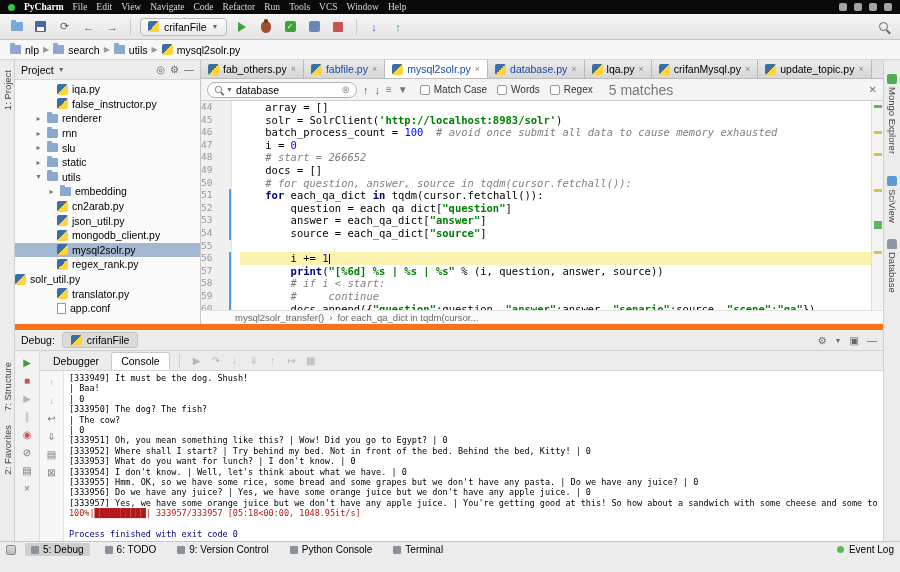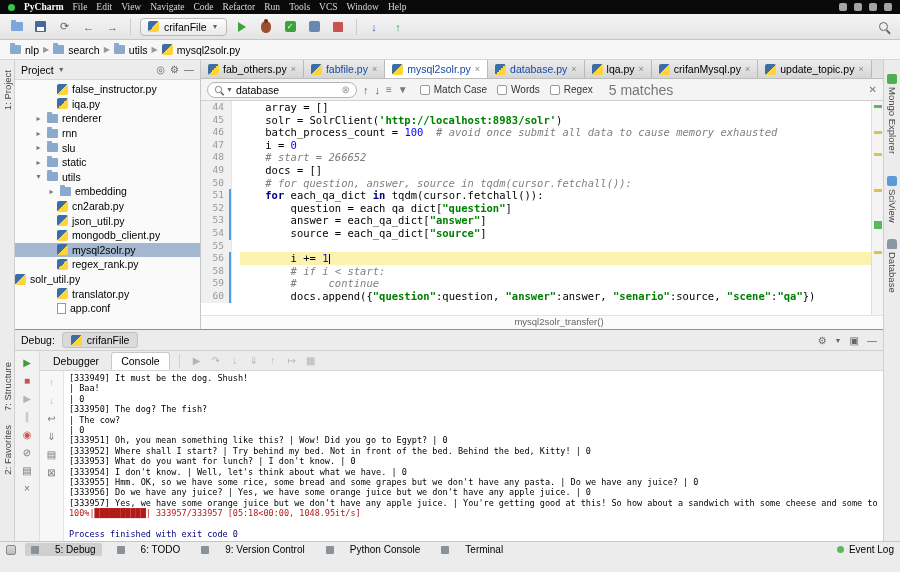--- a/index.html
+++ b/index.html
@@ -67,21 +67,21 @@
   .vr { writing-mode:vertical-rl; font-size:9.5px; color:#444; display:flex; align-items:center; gap:3px; }
   .stripe-right .vr:nth-child(1) { margin-top:14px; }
   .stripe-right .vr:nth-child(2) { margin-top:22px; }
   .stripe-right .vr:nth-child(3) { margin-top:16px; }
   .ric { width:10px; height:10px; border-radius:2px; flex:none; }
   .ric.mongo { background:#4caf50; }
   .ric.sci { background:#5b9bd5; }
   .ric.db { background:#8a97a5; border-radius:3px 3px 1px 1px; }
 
   .center { flex:1; display:flex; flex-direction:column; min-width:0; }
-  .main-row { height:270px; display:flex; border-bottom:1px solid #f97316; min-width:0; }
+  .main-row { height:270px; display:flex; border-bottom:6px solid #f97316; min-width:0; }
 
   
   .project-panel { width:186px; background:#fafafa; border-right:1px solid #c6c6c6;
                    display:flex; flex-direction:column; flex:none; }
   .panel-header { height:20px; background:#ececec; border-bottom:1px solid #d8d8d8;
                   display:flex; align-items:center; padding:0 6px; font-size:10.5px; gap:4px; }
   .ph-icons { margin-left:auto; display:flex; gap:5px; color:#666; font-size:10px; }
   .tree { flex:1; overflow:hidden; font-size:10.5px; padding-top:2px; }
   .trow { height:14.6px; display:flex; align-items:center; white-space:nowrap; gap:4px; }
   .trow.selected { background:#a3b8d0; }
@@ -110,39 +110,39 @@
   .fico { color:#777; font-size:10px; }
   .opt { display:flex; align-items:center; gap:4px; color:#333; font-size:10px; }
   .cb { width:10px; height:10px; background:#fff; border:1px solid #999; border-radius:2px; flex:none; }
   .fmatches { color:#777; font-size:14px; margin-left:10px; }
   .fclose { margin-left:auto; color:#777; font-size:10px; }
 
   .code-wrap { flex:1; position:relative; overflow:hidden; }
   .code { position:absolute; top:0; left:0; right:12px; bottom:0;
           font-family:"DejaVu Sans Mono",monospace; font-size:10.5px; }
   .code-line { display:flex; height:12.6px; line-height:12.6px; white-space:pre; }
-  .ln { width:28px; flex:none; text-align:right; color:#999; background:#f0f0f0;
+  .ln { width:28px; flex:none; text-align:left; color:#999; background:#f0f0f0;
         padding-right:5px; font-size:9.5px; }
   .chgc { width:3px; flex:none; background:#f0f0f0; border-right:1px solid #e5e5e5; margin-right:8px; }
   .code-line.chg .chgc { background:#4f9ee3; }
   .ctxt { flex:1; min-width:0; overflow:hidden; }
   .code-line.cur .ctxt { background:#fcf2b0; }
   .seg-t { color:#000; } .seg-k { color:#000080; font-weight:bold; }
   .seg-s { color:#008000; font-weight:bold; } .seg-c { color:#808080; font-style:italic; }
   .seg-n { color:#0000ff; }
   .caret { display:inline-block; width:1px; height:10px; background:#000; vertical-align:middle; }
 
   .stripe-marks { position:absolute; right:0; top:0; bottom:0; width:12px; background:#f4f4f4;
                   border-left:1px solid #ddd; }
   .mk { position:absolute; left:2px; width:8px; height:3px; }
   .mk.green { background:#5bb85b; }
   .mk.yellow { background:#d8c44c; }
 
   .crumbs2 { height:14px; border-top:1px solid #e3e3e3; background:#fbfbfb; display:flex;
-             align-items:center; font-size:9.5px; color:#666; padding-left:34px; gap:5px; white-space:nowrap; overflow:hidden;flex-direction:column; }
+             align-items:center; font-size:9.5px; color:#666; padding-left:34px; gap:5px; white-space:nowrap; overflow:hidden; }
 
   
   .debug-panel { flex:1; display:flex; flex-direction:column; background:#fff; min-height:0; }
   .debug-header { height:21px; background:#ececec; border-bottom:1px solid #cfcfcf;
                   display:flex; align-items:center; padding:0 6px; font-size:10.5px; gap:7px; }
   .dbg-session { display:flex; align-items:center; gap:5px; background:#dadada;
                  border:1px solid #c2c2c2; border-radius:3px; height:16px; padding:0 8px; }
   .dh-icons { margin-left:auto; display:flex; gap:8px; color:#666; font-size:10px; align-items:center; }
   .debug-body { flex:1; display:flex; min-height:0; }
   .dbg-outer { width:25px; background:#f2f2f2; border-right:1px solid #ddd; flex:none;
@@ -161,21 +161,21 @@
                display:flex; flex-direction:column; align-items:center; padding-top:4px; gap:4px; }
   .console { flex:1; min-width:0; overflow:hidden; font-family:"DejaVu Sans Mono",monospace;
              font-size:8.5px; line-height:10.4px; padding:2px 0 0 5px; white-space:pre; }
   .cline.out { color:#000; } .cline.err { color:#b21a1a; } .cline.sys { color:#000080; }
 
   
   .twbar { height:16px; background:#ececec; border-top:1px solid #c6c6c6; display:flex;
            align-items:center; font-size:10px; padding:0 6px; gap:9px; }
   .twswitch { width:10px; height:10px; border:1px solid #8a8a8a; border-radius:2px;
               background:linear-gradient(#d7d7d7,#bdbdbd); }
-  .twtab { display:flex; align-items:center; gap:16px; padding:1px 6px; border-radius:2px; white-space:nowrap; }
+  .twtab { display:flex; align-items:center; gap:4px; padding:1px 6px; border-radius:2px; white-space:nowrap; }
   .twtab.active { background:#cfcfcf; }
   .twicon { width:8px; height:8px; background:#8a9199; border-radius:1px; flex:none; }
   .tw-right { margin-left:auto; display:flex; align-items:center; gap:5px; }
   .gdot { width:7px; height:7px; border-radius:50%; background:#5bb85b; }
 
   .statusbar { height:15px; background:#ececec; border-top:1px solid #c6c6c6; display:flex;
                align-items:center; font-size:10px; color:#333; padding:0 8px; }
   .sb-right { margin-left:auto; display:flex; gap:14px; align-items:center; }
   .hector { width:9px; height:9px; border-radius:50%; background:#9aa1a8; }
 </style>
@@ -288,25 +288,25 @@
             <span class="chev">▼</span>
             <span class="ph-icons">
               <span>◎</span>
               <span>⚙</span>
               <span>—</span>
             </span>
           </div>
           <div class="tree" id="tree">
               <div class="trow" style="padding-left: 42px;">
                 <span class="i-python"></span>
+                <span>iqa.py</span>
+              </div>
+              <div class="trow" style="padding-left: 42px;">
+                <span class="i-python"></span>
                 <span>false_instructor.py</span>
-              </div>
-              <div class="trow" style="padding-left: 42px;">
-                <span class="i-python"></span>
-                <span>iqa.py</span>
               </div>
               <div class="trow" style="padding-left: 19px;">
                 <span class="tchev">▸</span>
                 <span class="i-folder"></span>
                 <span>renderer</span>
               </div>
               <div class="trow" style="padding-left: 19px;">
                 <span class="tchev">▸</span>
                 <span class="i-folder"></span>
                 <span>rnn</span>
@@ -442,20 +442,21 @@
                 <div class="code-line"><span class="ln">47</span><span class="chgc"></span><span class="ctxt"><span class="seg-t">    i = </span><span class="seg-n">0</span></span></div>
                 <div class="code-line"><span class="ln">48</span><span class="chgc"></span><span class="ctxt"><span class="seg-c">    # start = 266652</span></span></div>
                 <div class="code-line"><span class="ln">49</span><span class="chgc"></span><span class="ctxt"><span class="seg-t">    docs = []</span></span></div>
                 <div class="code-line"><span class="ln">50</span><span class="chgc"></span><span class="ctxt"><span class="seg-c">    # for question, answer, source in tqdm(cursor.fetchall()):</span></span></div>
                 <div class="code-line chg"><span class="ln">51</span><span class="chgc"></span><span class="ctxt"><span class="seg-t">    </span><span class="seg-k">for</span><span class="seg-t"> each_qa_dict </span><span class="seg-k">in</span><span class="seg-t"> tqdm(cursor.fetchall()):</span></span></div>
                 <div class="code-line chg"><span class="ln">52</span><span class="chgc"></span><span class="ctxt"><span class="seg-t">        question = each_qa_dict[</span><span class="seg-s">"question"</span><span class="seg-t">]</span></span></div>
                 <div class="code-line chg"><span class="ln">53</span><span class="chgc"></span><span class="ctxt"><span class="seg-t">        answer = each_qa_dict[</span><span class="seg-s">"answer"</span><span class="seg-t">]</span></span></div>
                 <div class="code-line chg"><span class="ln">54</span><span class="chgc"></span><span class="ctxt"><span class="seg-t">        source = each_qa_dict[</span><span class="seg-s">"source"</span><span class="seg-t">]</span></span></div>
                 <div class="code-line"><span class="ln">55</span><span class="chgc"></span><span class="ctxt"></span></div>
                 <div class="code-line chg cur"><span class="ln">56</span><span class="chgc"></span><span class="ctxt"><span class="seg-t">        i += </span><span class="seg-n">1</span><span class="caret"></span></span></div>
+                <div class="code-line chg"><span class="ln">57</span><span class="chgc"></span><span class="ctxt"><span class="seg-t">        </span><span class="seg-k">print</span><span class="seg-t">(</span><span class="seg-s">"[%6d] %s | %s | %s"</span><span class="seg-t"> % (i, question, answer, source))</span></span></div>
                 <div class="code-line chg"><span class="ln">58</span><span class="chgc"></span><span class="ctxt"><span class="seg-c">        # if i &lt; start:</span></span></div>
                 <div class="code-line chg"><span class="ln">59</span><span class="chgc"></span><span class="ctxt"><span class="seg-c">        #     continue</span></span></div>
                 <div class="code-line chg"><span class="ln">60</span><span class="chgc"></span><span class="ctxt"><span class="seg-t">        docs.append({</span><span class="seg-s">"question"</span><span class="seg-t">:question, </span><span class="seg-s">"answer"</span><span class="seg-t">:answer, </span><span class="seg-s">"senario"</span><span class="seg-t">:source, </span><span class="seg-s">"scene"</span><span class="seg-t">:</span><span class="seg-s">"qa"</span><span class="seg-t">})</span></span></div>
               </div>
             <div class="stripe-marks">
               <div class="mk green" style="top:4px;"></div>
               <div class="mk yellow" style="top:30px;"></div>
               <div class="mk yellow" style="top:52px;"></div>
               <div class="mk yellow" style="top:88px;"></div>
               <div class="mk green" style="top:120px;height:8px;"></div>

